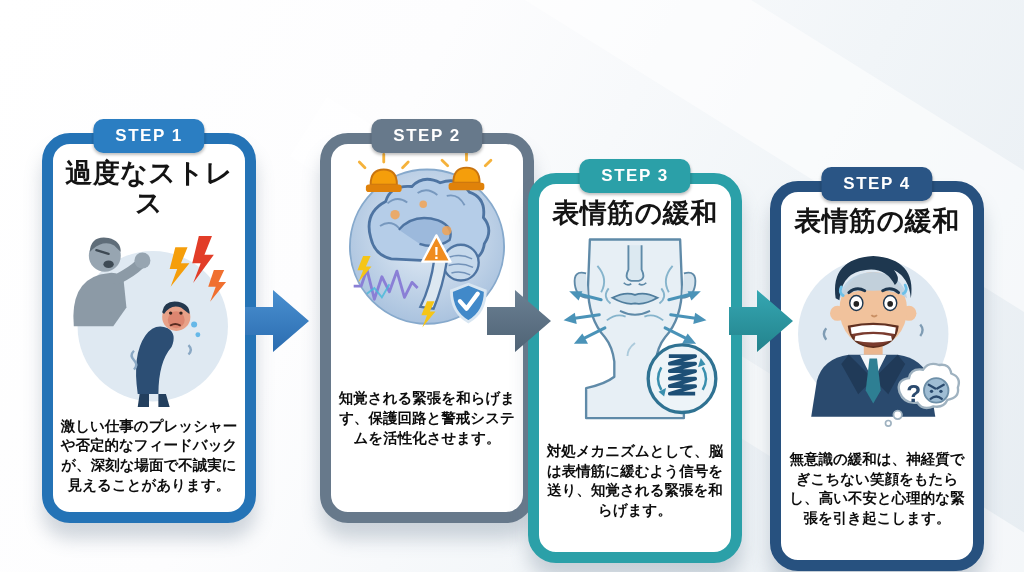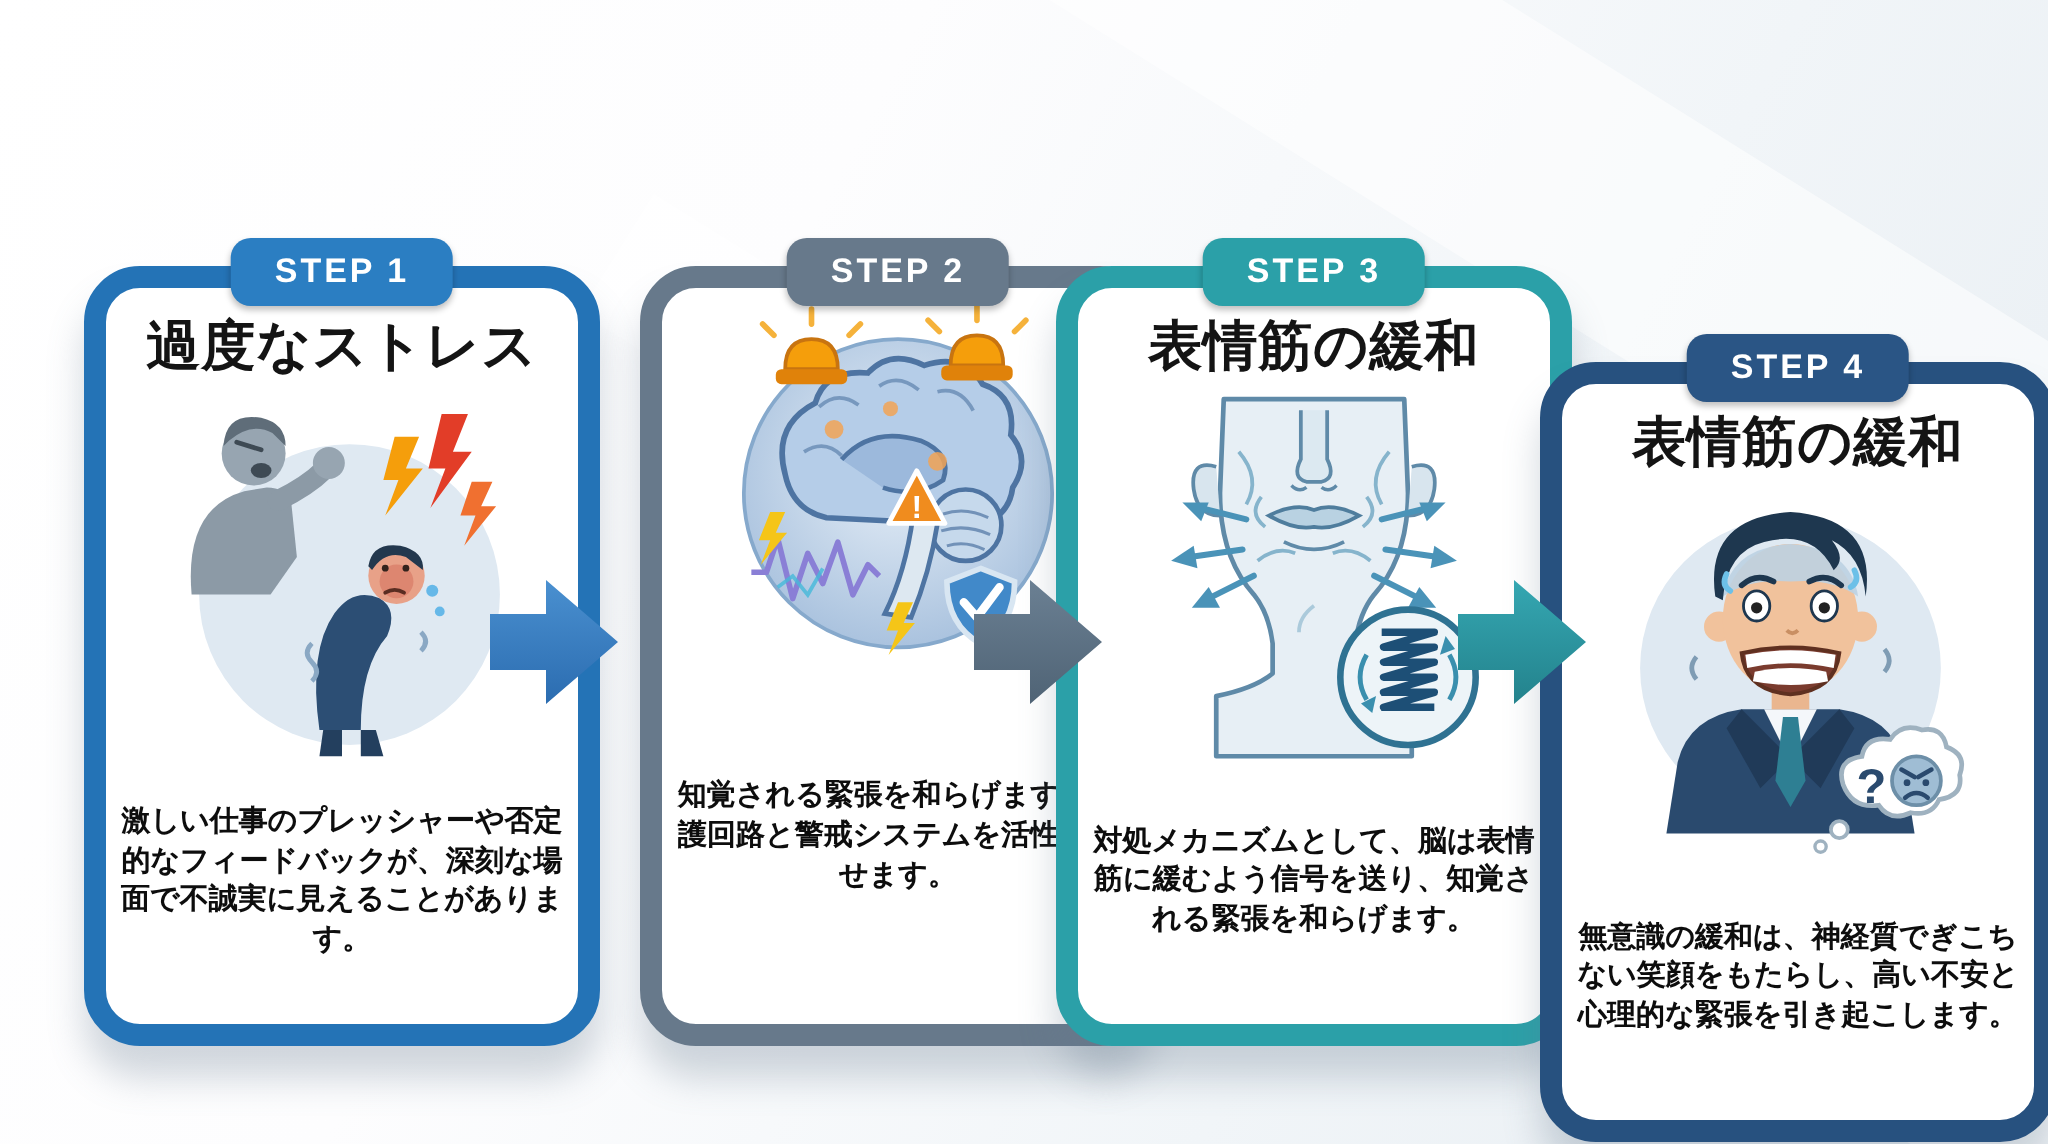--- a/index.html
+++ b/index.html
@@ -7,28 +7,28 @@
     width:1024px;height:572px;overflow:hidden;
     font-family:"Liberation Sans","DejaVu Sans",sans-serif;
     background:linear-gradient(118deg,#ffffff 0%,#fdfdfe 35%,#f1f5f8 68%,#e7edf2 100%);
     position:relative;
   }
   .streak{position:absolute;background:rgba(255,255,255,.55);transform:rotate(32deg);pointer-events:none;}
   .streak.a{width:900px;height:120px;left:380px;top:60px;}
   .streak.b{width:900px;height:70px;left:240px;top:330px;}
 
   .card{
-    position:absolute;top:133px;height:390px;width:258px;
+    position:absolute;top:133px;height:390px;width:214px;
     background:#ffffff;border-radius:28px;box-sizing:border-box;
     border:11px solid #888;
     box-shadow:0 16px 18px rgba(104,124,144,.30);
   }
   .card.s1{border-color:#2473b6;}
   .card.s2{border-color:#67798b;}
-  .card.s3{border-color:#2ba0a8;}
+  .card.s3{border-color:#2ba0a8;margin-top:40px;}
   .card.s4{border-color:#27517f;}
   .card.p1{left:42px;} .card.p2{left:288px;margin-left:32px;} .card.p3{left:528px;} .card.p4{left:770px;margin-top:48px;}
 
   .badge{
     position:absolute;top:-25px;left:50%;transform:translateX(-50%);
     color:#fff;font-weight:bold;font-size:17px;letter-spacing:1.5px;
     padding:7px 22px;border-radius:10px;white-space:nowrap;
     box-shadow:0 2px 3px rgba(0,0,0,.25);
   }
   .s1 .badge{background:#2b7ec2;}

